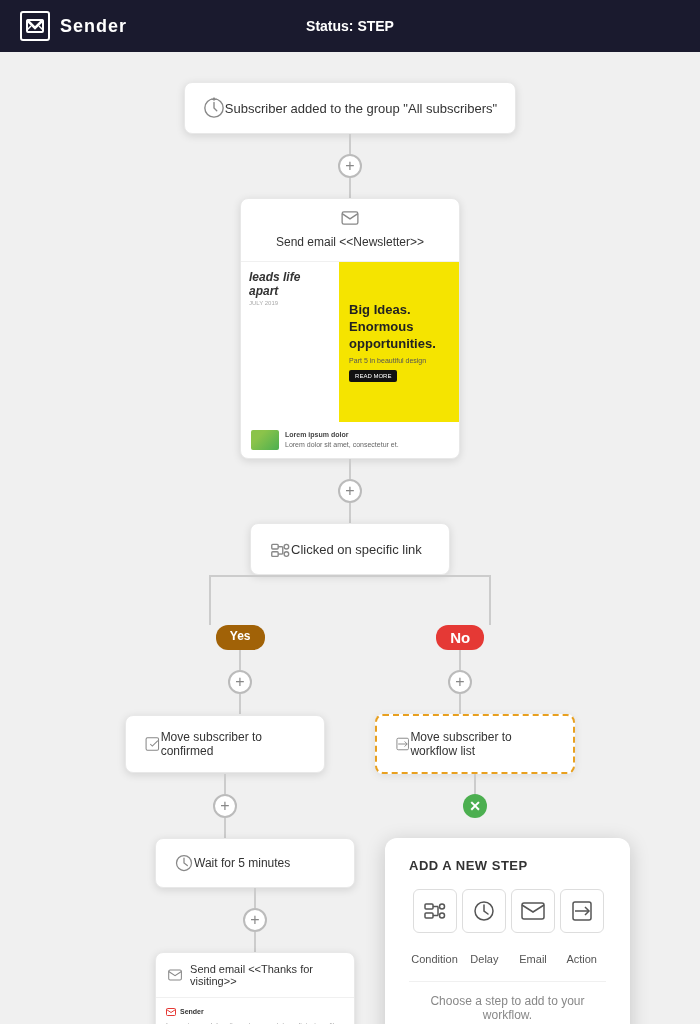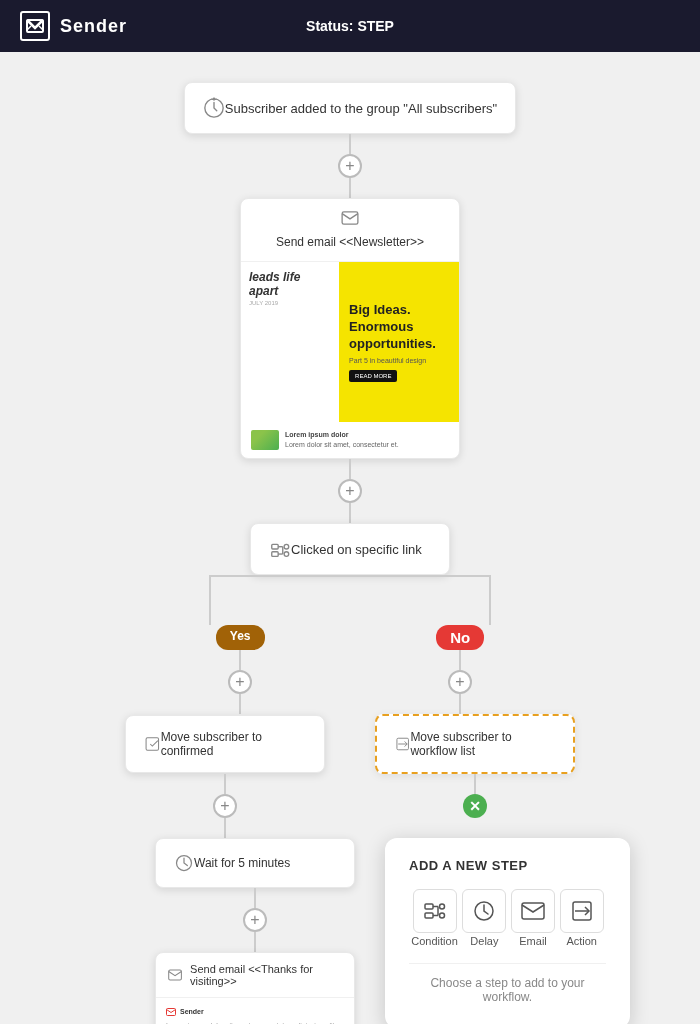--- a/index.html
+++ b/index.html
@@ -259,21 +259,21 @@
     }
     .add-step-icons {
       display: flex;
       justify-content: space-around;
       margin-bottom: 16px;
     }
     .add-step-icon-item {
       display: flex;
       flex-direction: column;
       align-items: center;
-      gap: 2px;
+      gap: 20px;
       cursor: pointer;
     }
     .add-step-icon-box {
       width: 44px;
       height: 44px;
       border: 1.5px solid #ddd;
       border-radius: 6px;
       display: flex;
       align-items: center;
       justify-content: center;

